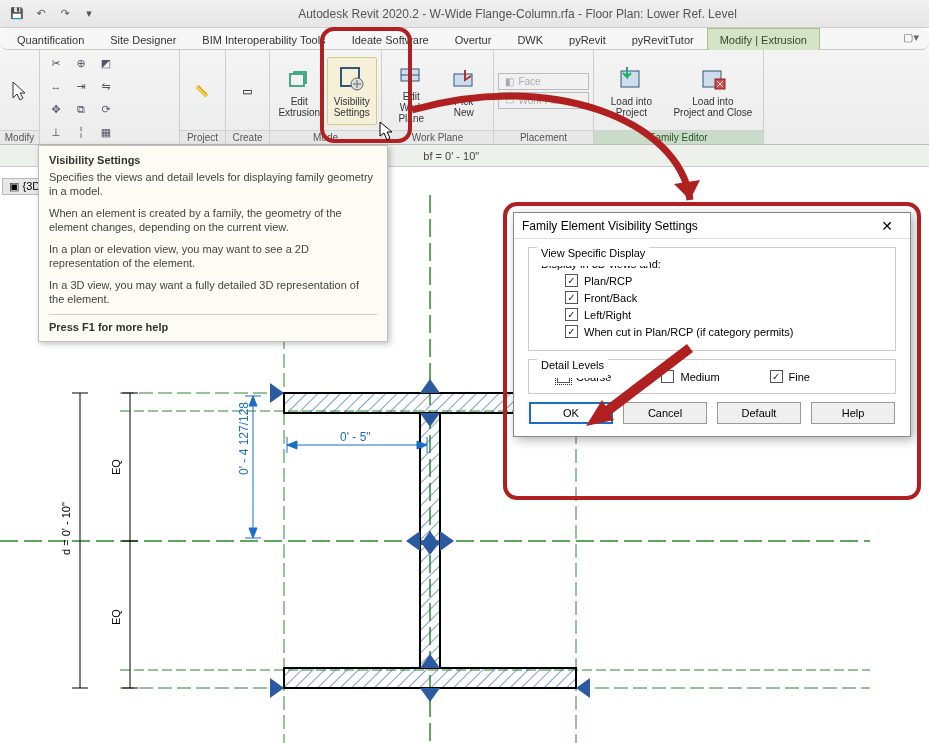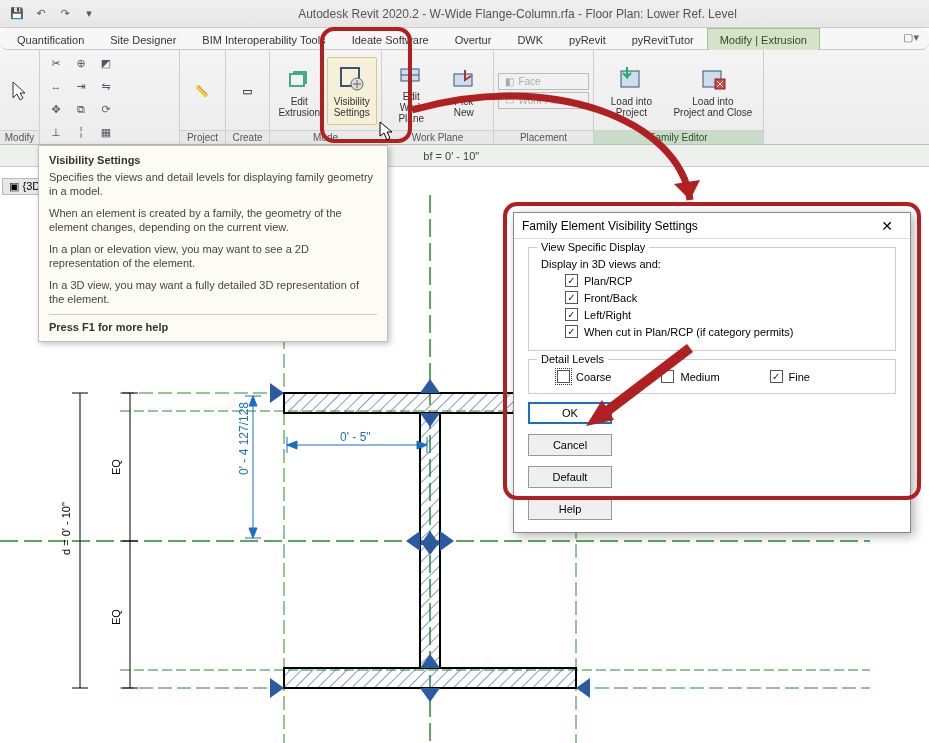--- a/index.html
+++ b/index.html
@@ -40,27 +40,27 @@
 
 
 .canvas { position: absolute; left: 0; top: 145px; right: 0; bottom: 0; background: #fff; z-index: 1; }
 
 
 .dialog { position: absolute; left: 513px; top: 212px; width: 398px; background: #fff; border: 1px solid #888; box-shadow: 3px 3px 10px rgba(0,0,0,.3); z-index: 30; }
 .dialog-title { height: 26px; background: #fff; border-bottom: 1px solid #ddd; display: flex; align-items: center; padding: 0 8px; font-size: 12px; }
 .dialog-close { margin-left: auto; width: 30px; height: 20px; display:flex; align-items:center; justify-content:center; font-size: 14px; }
 .dialog-body { padding: 8px 14px 12px 14px; }
 .fieldset { border: 1px solid #ccc; padding: 6px 10px 10px 10px; margin-bottom: 8px; position: relative; }
-.fieldset .legend { position: absolute; top: -8px; left: 8px; background: #fff; padding: 1px 4px; font-size: 11px; }
+.fieldset .legend { position: absolute; top: -8px; left: 8px; background: #fff; padding: 7px 4px; font-size: 11px; }
 .chk { display: flex; align-items: center; gap: 6px; margin: 4px 0 2px 26px; font-size: 11px; }
 .chk.head { margin-left: 2px; margin-bottom: 4px; }
 .chkbox { width: 13px; height: 13px; border: 1px solid #555; display:inline-flex; align-items:center; justify-content:center; font-size:10px; color:#222; background:#fff; }
 .chkbox.focused { outline: 1px dotted #333; outline-offset: 1px; }
 .levels { display: flex; gap: 50px; margin-left: 18px; margin-top: 4px; }
-.dlg-buttons { display: flex; gap: 10px; margin-top: 4px; justify-content: center; flex-direction: column; }
+.dlg-buttons { display: flex; gap: 10px; margin-top: 4px; justify-content: center; }
 .dlg-buttons button { width: 84px; height: 22px; font-size: 11px; background: #efefef; border: 1px solid #999; }
 .dlg-buttons button.primary { border: 2px solid #1a6fc4; background:#fff; }
 
 
 .optbar { position:absolute; left:0; top:145px; right:0; height:22px; background:#eef0ee; border-bottom:1px solid #ccc; display:flex; align-items:center; padding-left:6px; gap:8px; font-size:11px; color:#444; z-index:2; }
 
 
 .arrow-svg { position:absolute; z-index:45; pointer-events:none; }
 </style>
 </head>

